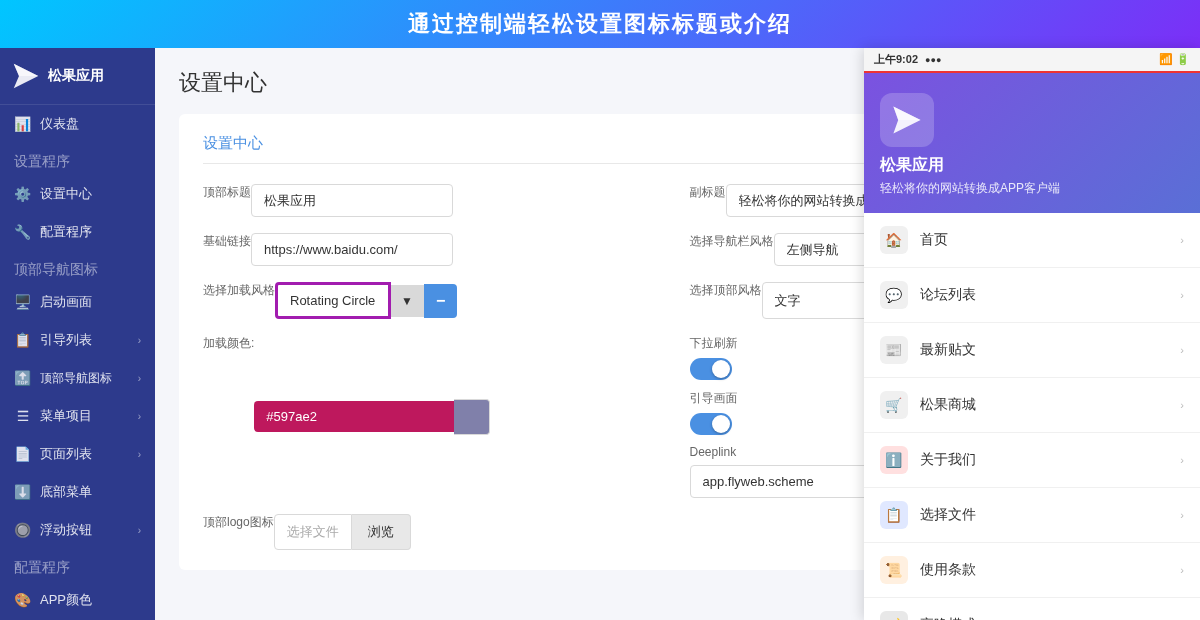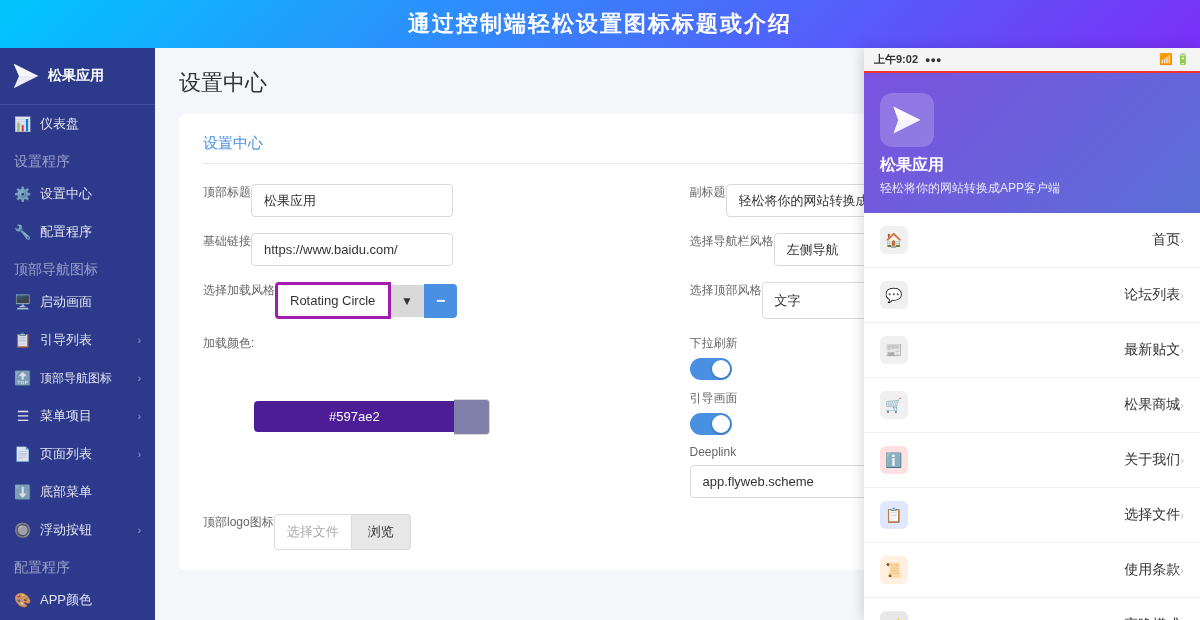--- a/index.html
+++ b/index.html
@@ -171,28 +171,27 @@
       font-weight: bold;
     }
 
     .color-row {
       display: flex;
       align-items: center;
       gap: 0;
     }
     .color-input {
       flex: 1;
-      background: #4c1d95;
+      background: #be185d;
       border: none;
       border-radius: 4px 0 0 4px;
       padding: 8px 12px;
       font-size: 13px;
       color: white;
       outline: none;
-      text-align: center;
     }
     .color-swatch {
       width: 36px;
       height: 36px;
       background: #8080aa;
       border-radius: 0 4px 4px 0;
       border: 1px solid #d9d9d9;
       border-left: none;
       cursor: pointer;
     }
@@ -325,21 +324,20 @@
       border-radius: 6px;
       display: flex; align-items: center; justify-content: center;
       margin-right: 12px;
       font-size: 14px;
       flex-shrink: 0;
     }
     .panel-menu-label {
       flex: 1;
       font-size: 14px;
       color: #333;
-      text-align: right;
     }
     .panel-menu-chevron {
       font-size: 11px;
       color: #bbb;
     }
   </style>
 </head>
 <body>
 
 <div class="top-banner">

